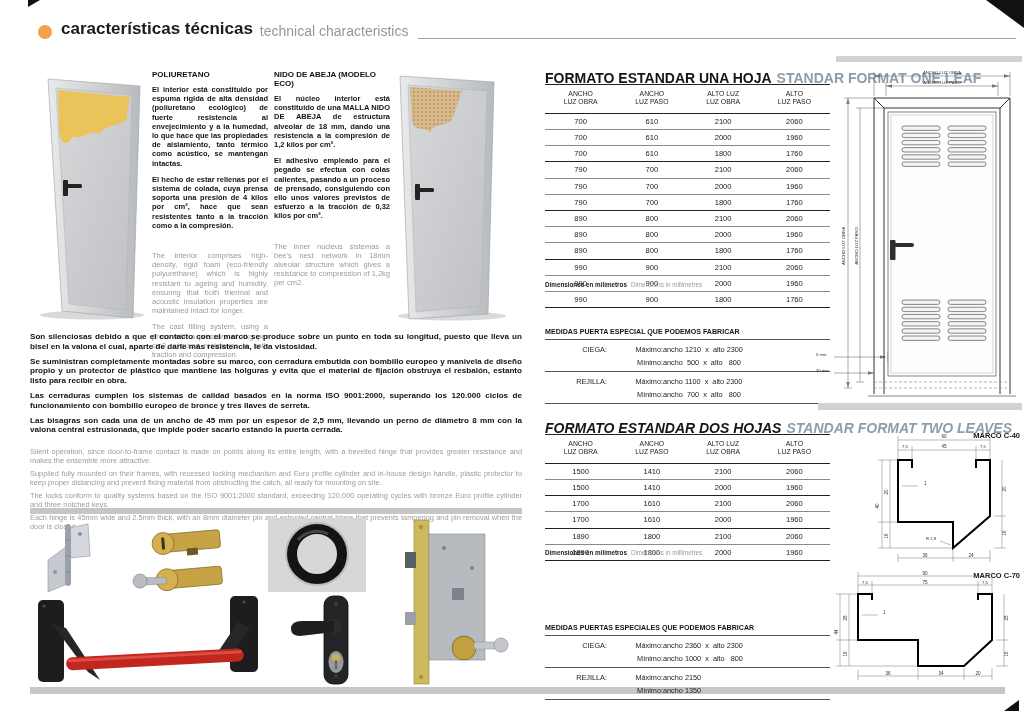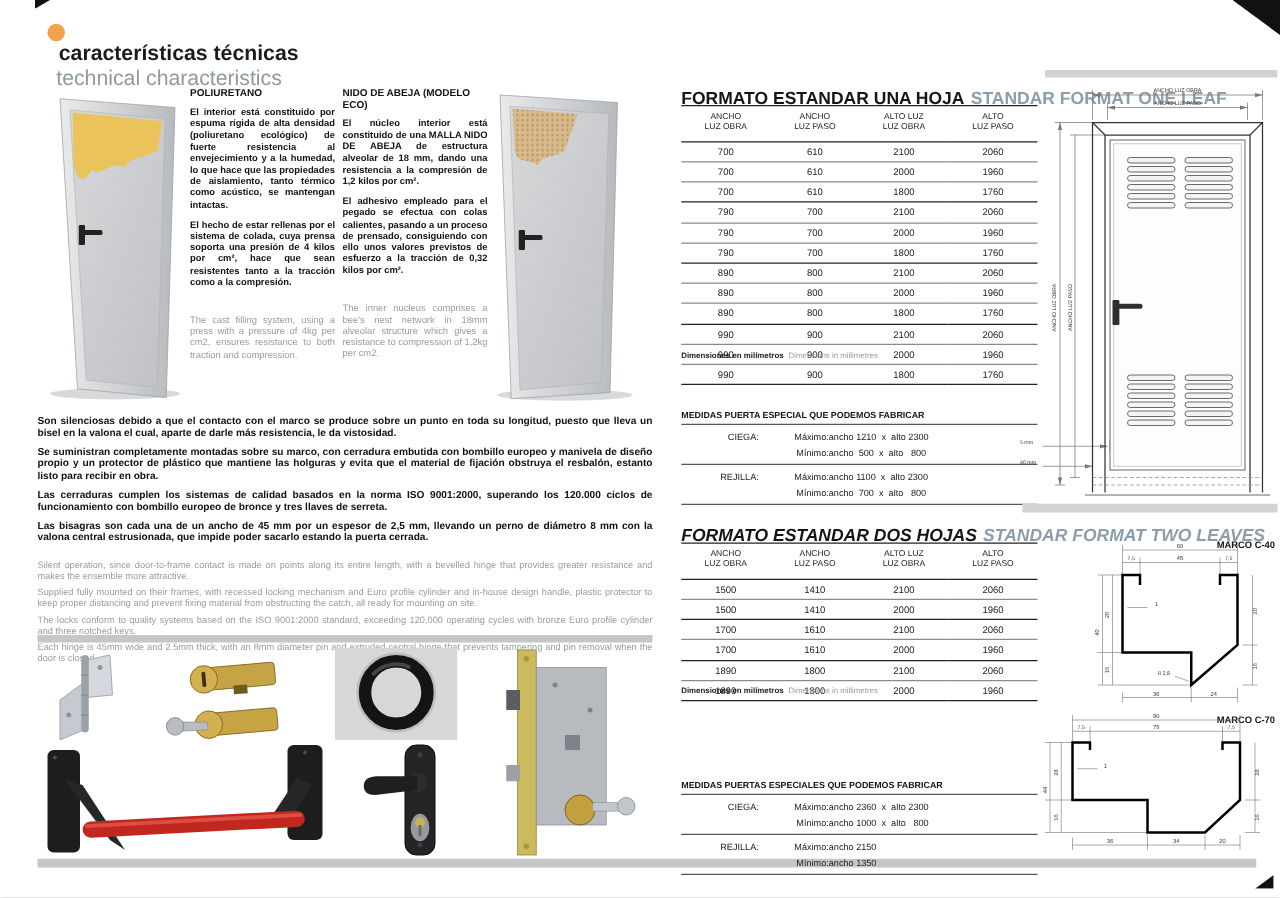--- a/index.html
+++ b/index.html
@@ -6,24 +6,24 @@
   html,body { background:#e9e9e9; }
   body { font-family:"Liberation Sans", sans-serif; }
   #page { position:relative; width:1024px; height:718px; background:#ffffff; overflow:hidden; margin:0 auto; box-shadow:0 0 4px rgba(0,0,0,.25); }
 
   
   .corner-tr { position:absolute; right:0; top:0; width:38px; height:28px; background:#111; clip-path:polygon(0 0,100% 0,100% 100%); }
   .corner-tl { position:absolute; left:28px; top:0; width:12px; height:7px; background:#111; clip-path:polygon(0 0,100% 0,0 100%); }
   .corner-br { position:absolute; left:1004px; top:700px; width:15px; height:11px; background:#111; clip-path:polygon(100% 0,100% 100%,0 100%); }
 
   
-  .hdr { position:absolute; left:38px; top:19px; right:8px; display:flex; align-items:flex-start;flex-direction:column; }
+  .hdr { position:absolute; left:38px; top:19px; right:8px; display:flex; align-items:flex-end; }
   .hdr .dot { width:14px; height:14px; border-radius:50%; background:#f2a14e; flex:0 0 auto; }
   .hdr .t-es { font-size:17px; font-weight:bold; color:#1b1b1b; margin-left:9px; white-space:nowrap; }
-  .hdr .t-en { font-size:17px; color:#8f99a3; margin-left:7px; white-space:nowrap; }
+  .hdr .t-en { font-size:14px; color:#8f99a3; margin-left:7px; white-space:nowrap; }
   .hdr .rule { flex:1; height:1px; background:#a5a5a5; margin-left:10px; margin-top:2px; }
 
   
   .smcol { position:absolute; width:116px; }
   .smcol h3 { font-size:8px; font-weight:bold; color:#101010; margin-bottom:6px; }
   .smcol p { font-size:7.5px; line-height:9.2px; text-align:justify; margin-bottom:7px; color:#131313; font-weight:bold; }
   .smcol p.en { color:#9b9b9b; font-weight:normal; }
   .smcol .gap { height:14px; }
 
   
@@ -95,29 +95,30 @@
       <rect x="33" y="114" width="5" height="16" rx="1" fill="#222"></rect>
       <rect x="36" y="118" width="16" height="4" rx="1.5" fill="#222"></rect>
     </g>
   </svg>
 
   <div class="smcol" style="left:152px;top:70px;">
     <h3>POLIURETANO</h3>
     <p>El interior está constituido por espuma rígida de alta densidad (poliuretano ecológico) de fuerte resistencia al envejecimiento y a la humedad, lo que hace que las propiedades de aislamiento, tanto térmico como acústico, se mantengan intactas.</p>
     <p>El hecho de estar rellenas por el sistema de colada, cuya prensa soporta una presión de 4 kilos por cm², hace que sean resistentes tanto a la tracción como a la compresión.</p>
     <div class="gap"></div>
+    <p class="en">The interior comprises high-density, rigid foam (eco-friendly polyurethane) which is highly resistant to ageing and humidity, ensuring that both thermal and acoustic insulation properties are maintained intact for longer.</p>
     <p class="en">The cast filling system, using a press with a pressure of 4kg per cm2, ensures resistance to both traction and compression.</p>
   </div>
 
   <div class="smcol" style="left:274px;top:70px;">
     <h3>NIDO DE ABEJA  (MODELO ECO)</h3>
     <p>El núcleo interior está constituido de una MALLA NIDO DE ABEJA de estructura alveolar de 18 mm, dando una resistencia a la compresión de 1,2 kilos por cm².</p>
     <p>El adhesivo empleado para el pegado se efectua con colas calientes, pasando a un proceso de prensado, consiguiendo con ello unos valores previstos de esfuerzo a la tracción de 0,32 kilos por cm².</p>
     <div class="gap"></div>
-    <p class="en">The inner nucleus comprises a bee's nest network in 18mm alveolar structure which gives a resistance to compression of 1,2kg per cm2.</p>
+    <p class="en">The inner nucleus sistemas a bee's nest network in 18mm alveolar structure which gives a resistance to compression of 1,2kg per cm2.</p>
   </div>
 
   <svg class="photo" style="left:392px;top:66px;" width="132" height="256" viewBox="0 0 132 256">
     <defs>
       <pattern id="hc" width="4" height="4" patternUnits="userSpaceOnUse">
         <rect width="4" height="4" fill="#d9bb8d"></rect>
         <circle cx="2" cy="2" r="1.2" fill="#c09d6c"></circle>
       </pattern>
     </defs>
     <ellipse cx="60" cy="250" rx="54" ry="4.5" fill="rgba(0,0,0,0.15)"></ellipse>

